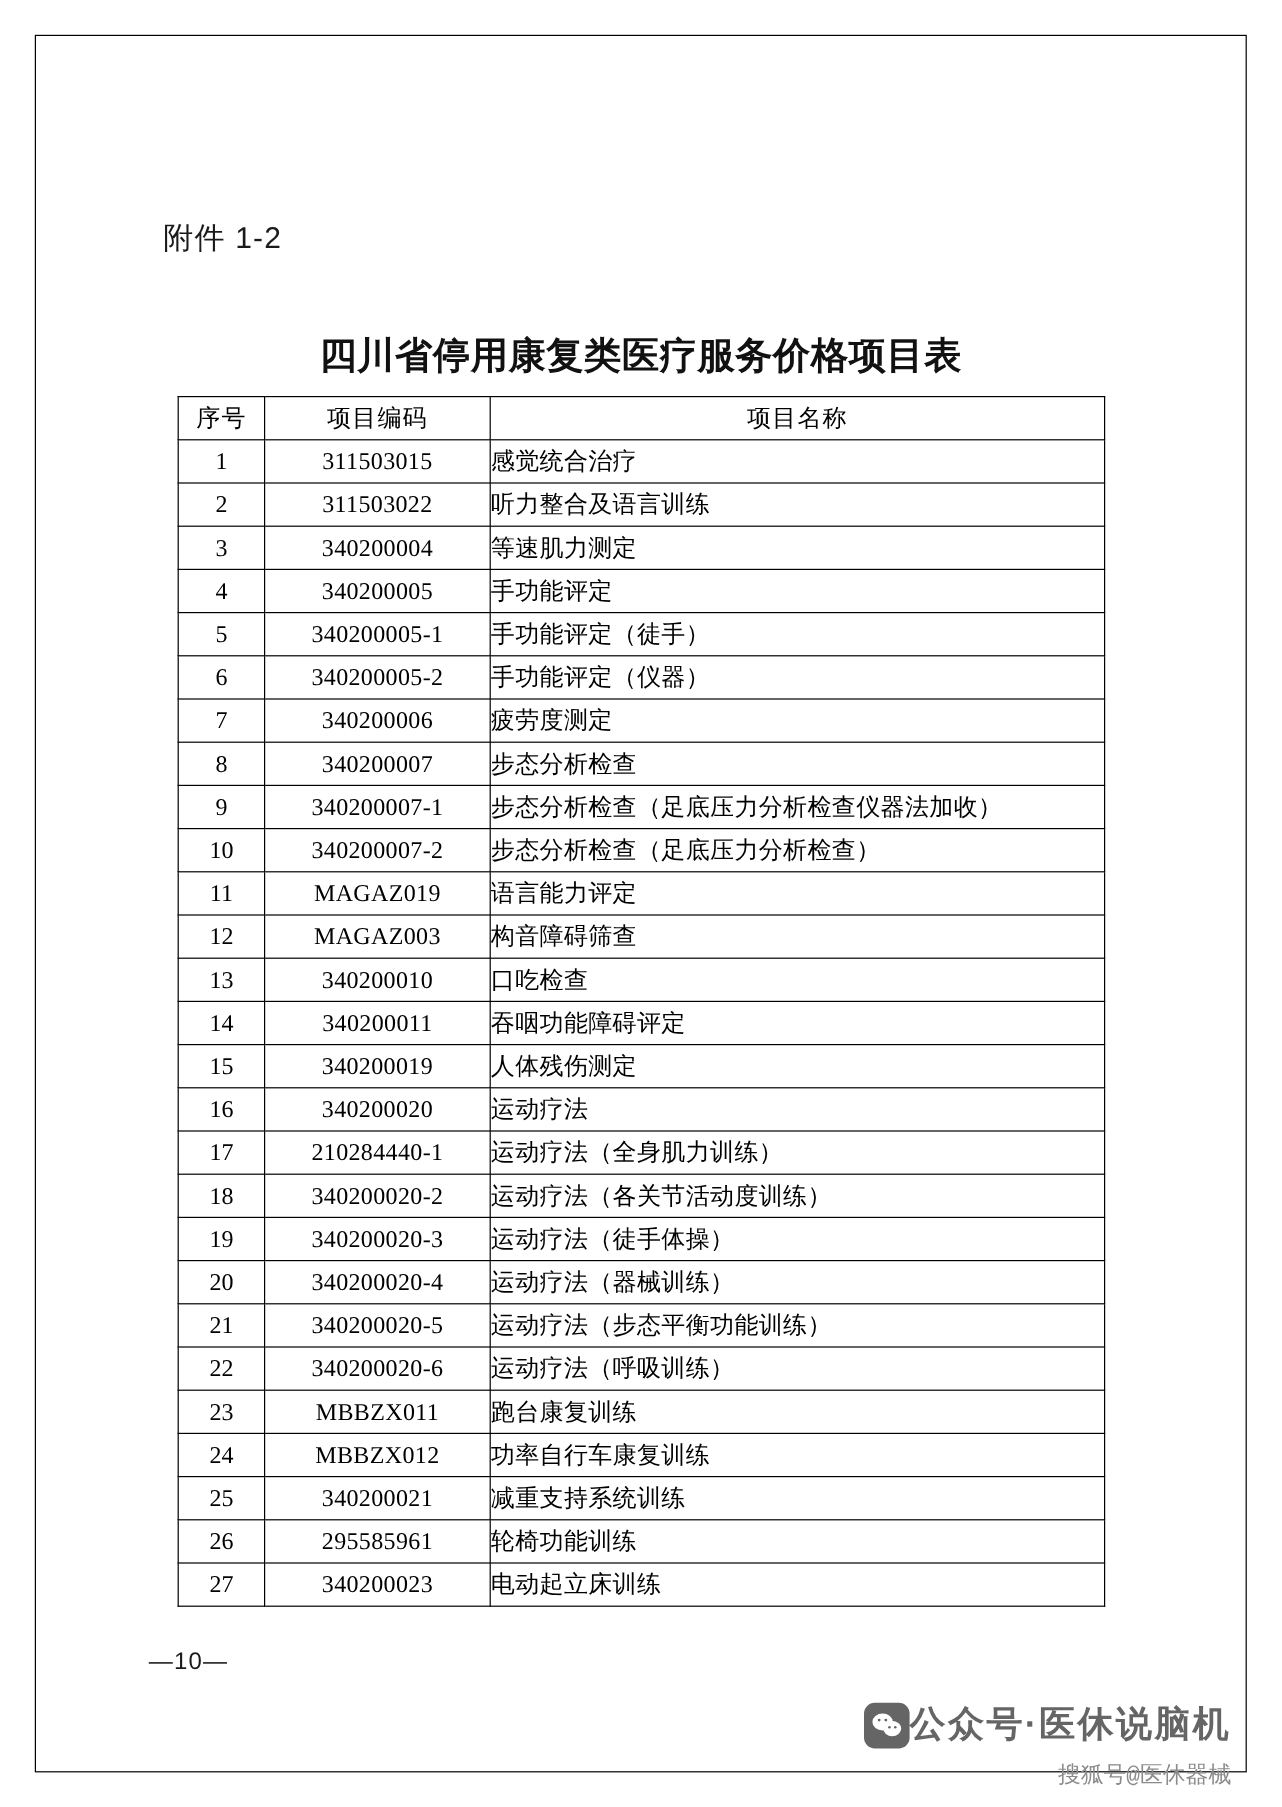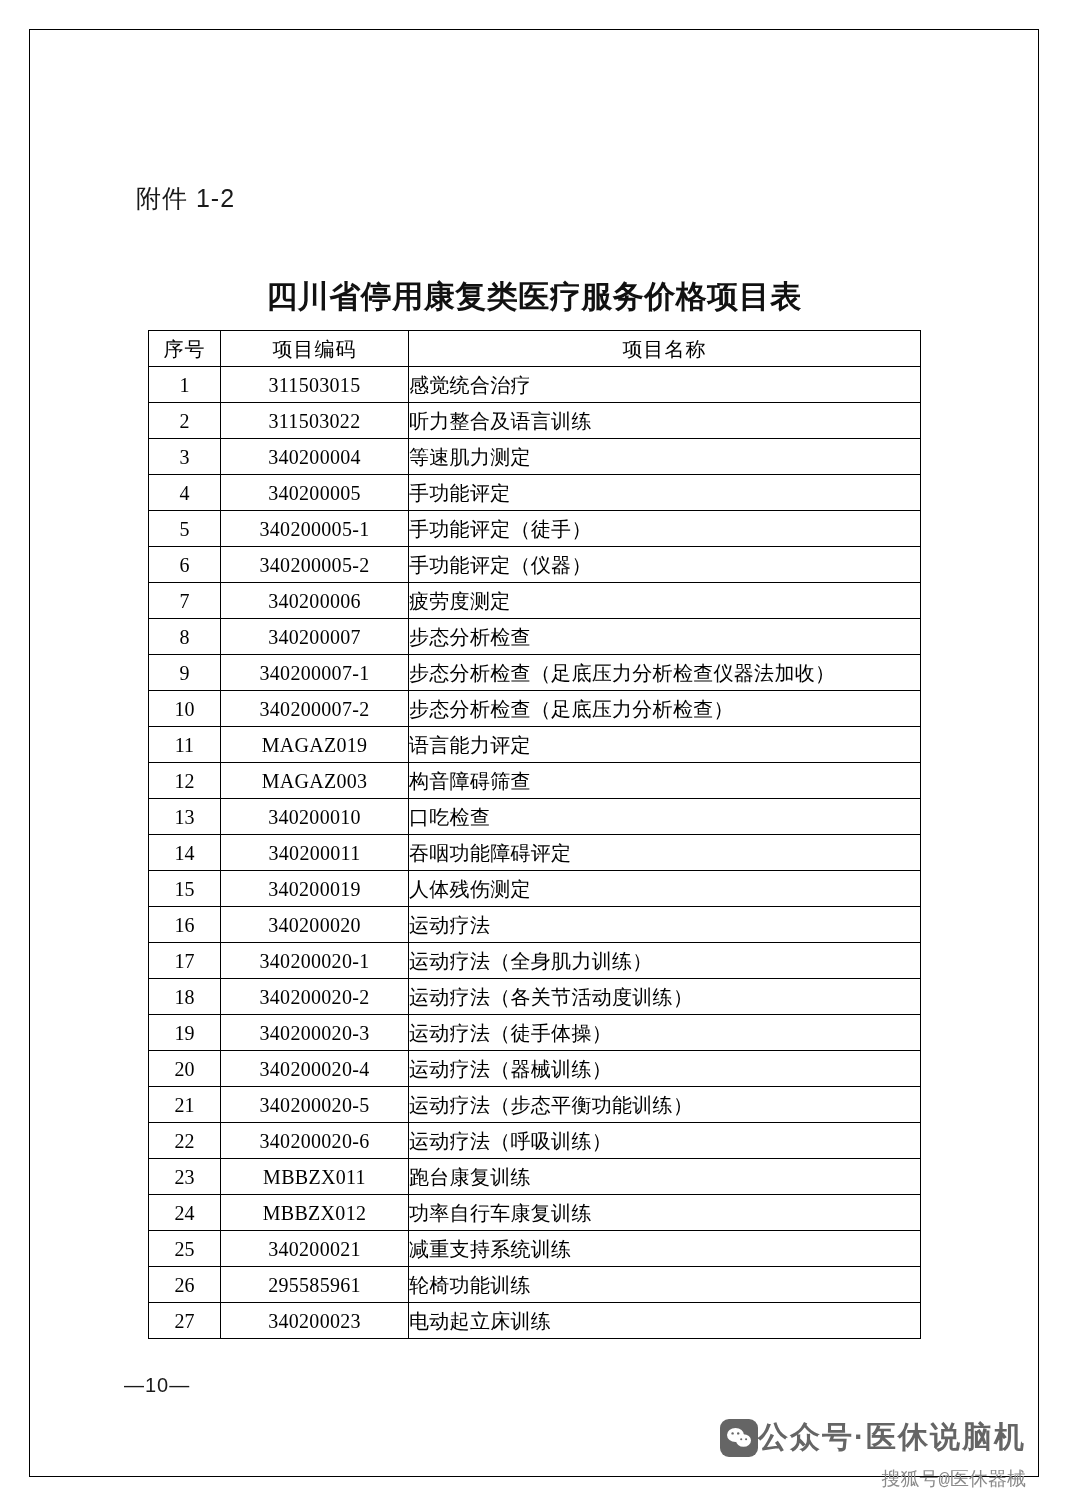--- a/index.html
+++ b/index.html
@@ -249,21 +249,21 @@
             <td class="td-code">340200019</td>
             <td class="td-name">人体残伤测定</td>
           </tr>
           <tr>
             <td class="td-idx">16</td>
             <td class="td-code">340200020</td>
             <td class="td-name">运动疗法</td>
           </tr>
           <tr>
             <td class="td-idx">17</td>
-            <td class="td-code">340200020-1</td>
+            <td class="td-code">210284440-1</td>
             <td class="td-name">运动疗法（全身肌力训练）</td>
           </tr>
           <tr>
             <td class="td-idx">18</td>
             <td class="td-code">340200020-2</td>
             <td class="td-name">运动疗法（各关节活动度训练）</td>
           </tr>
           <tr>
             <td class="td-idx">19</td>
             <td class="td-code">340200020-3</td>

